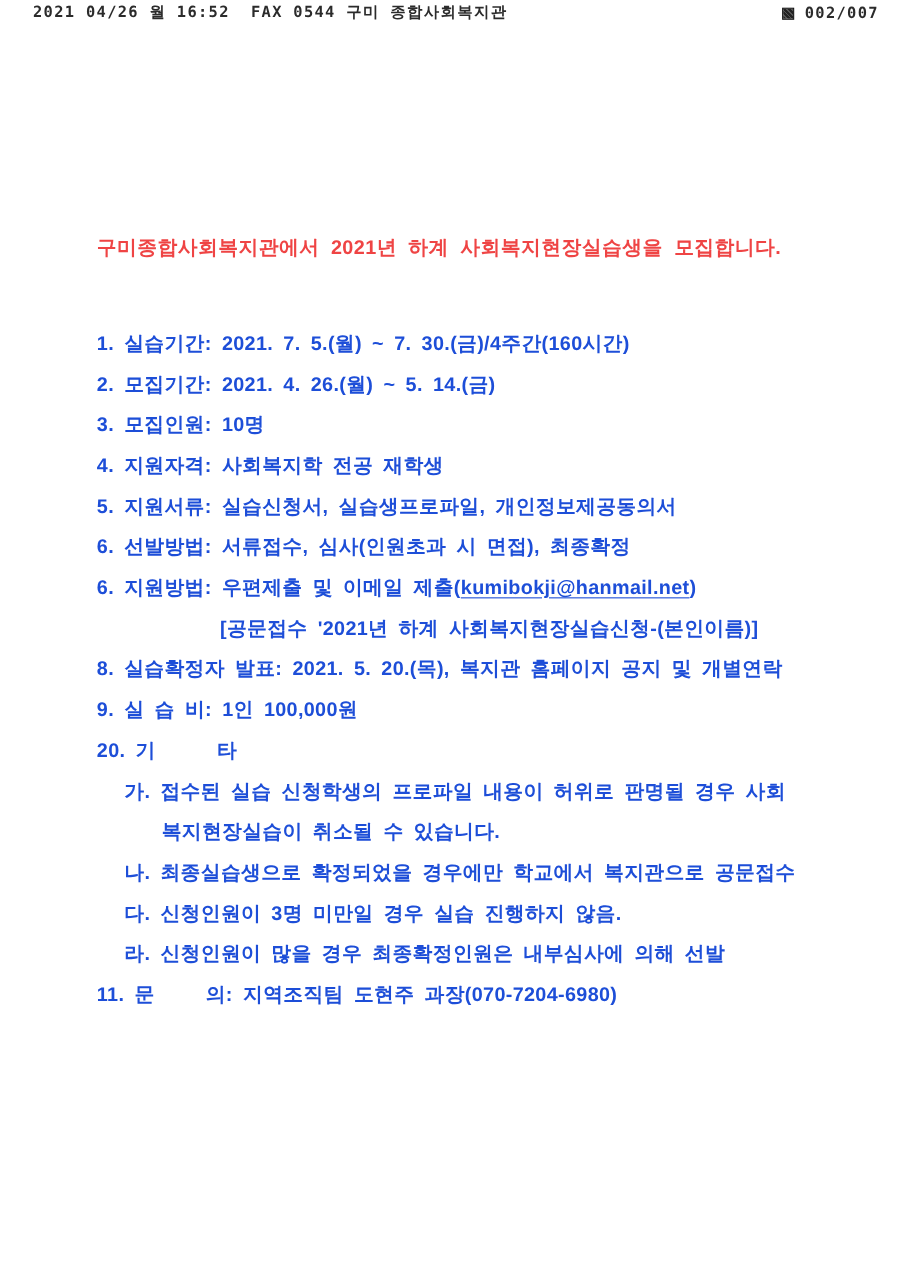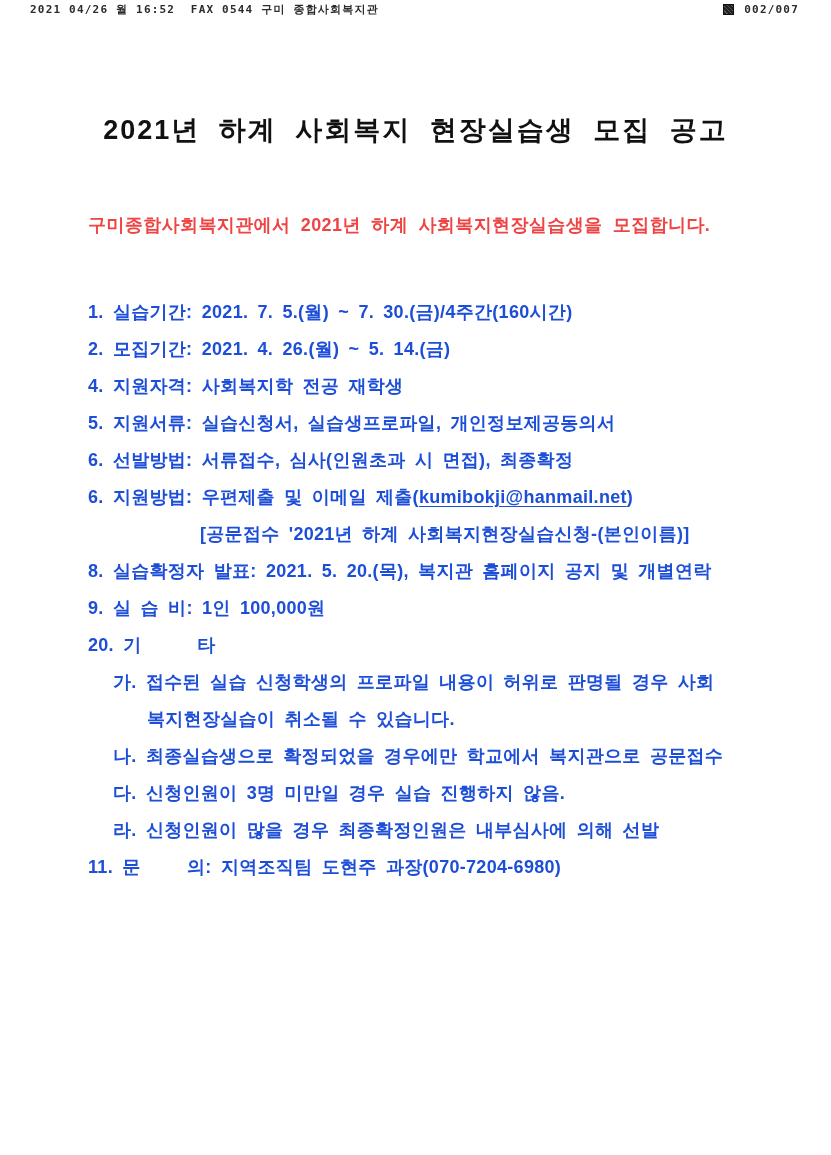--- a/index.html
+++ b/index.html
@@ -14,23 +14,23 @@
     overflow: hidden;
   }
   
   .fax-header {
     position: absolute;
     top: 2px;
     left: 30px;
     right: 32px;
     display: flex;
     justify-content: space-between;
-    align-items: center;
+    align-items: flex-end;
     font-family: "DejaVu Sans Mono", monospace;
-    font-size: 11px;
+    font-size: 14px;
     font-weight: bold;
     letter-spacing: 1.2px;
     color: #2b2b2b;
     white-space: pre;
   }
   .fax-header-right { display: flex; align-items: center; gap: 10px; }
   .doc-icon {
     width: 11px; height: 11px;
     background:
       repeating-linear-gradient(45deg, #222 0 2px, #555 2px 3px);
@@ -87,27 +87,27 @@
 <div class="page">
 
   <div class="fax-header">
     <span>2021 04/26 월 16:52  FAX 0544 구미 종합사회복지관</span>
     <span class="fax-header-right">
       <span class="doc-icon"></span>
       <span>002/007</span>
     </span>
   </div>
 
-  <div class="title">2021년 하계 사회복지 현장실습생 모집 공고</div>
 
   <div class="body-block">
     <div class="intro">구미종합사회복지관에서 2021년 하계 사회복지현장실습생을 모집합니다.</div>
 
     <div class="line">1. 실습기간: 2021. 7. 5.(월) ~ 7. 30.(금)/4주간(160시간)</div>
     <div class="line">2. 모집기간: 2021. 4. 26.(월) ~ 5. 14.(금)</div>
+    <div class="line">3. 모집인원: 10명</div>
     <div class="line">4. 지원자격: 사회복지학 전공 재학생</div>
     <div class="line">5. 지원서류: 실습신청서, 실습생프로파일, 개인정보제공동의서</div>
     <div class="line">6. 선발방법: 서류접수, 심사(인원초과 시 면접), 최종확정</div>
 
     <div class="line"><span>6. 지원방법: 우편제출 및 이메일 제출(</span><span class="email">kumibokji@hanmail.net</span><span>)</span></div>
 
     <div class="line indent-bracket">[공문접수 '2021년 하계 사회복지현장실습신청-(본인이름)]</div>
     <div class="line">8. 실습확정자 발표: 2021. 5. 20.(목), 복지관 홈페이지 공지 및 개별연락</div>
     <div class="line">9. 실 습 비: 1인 100,000원</div>
     <div class="line">20. 기      타</div>

